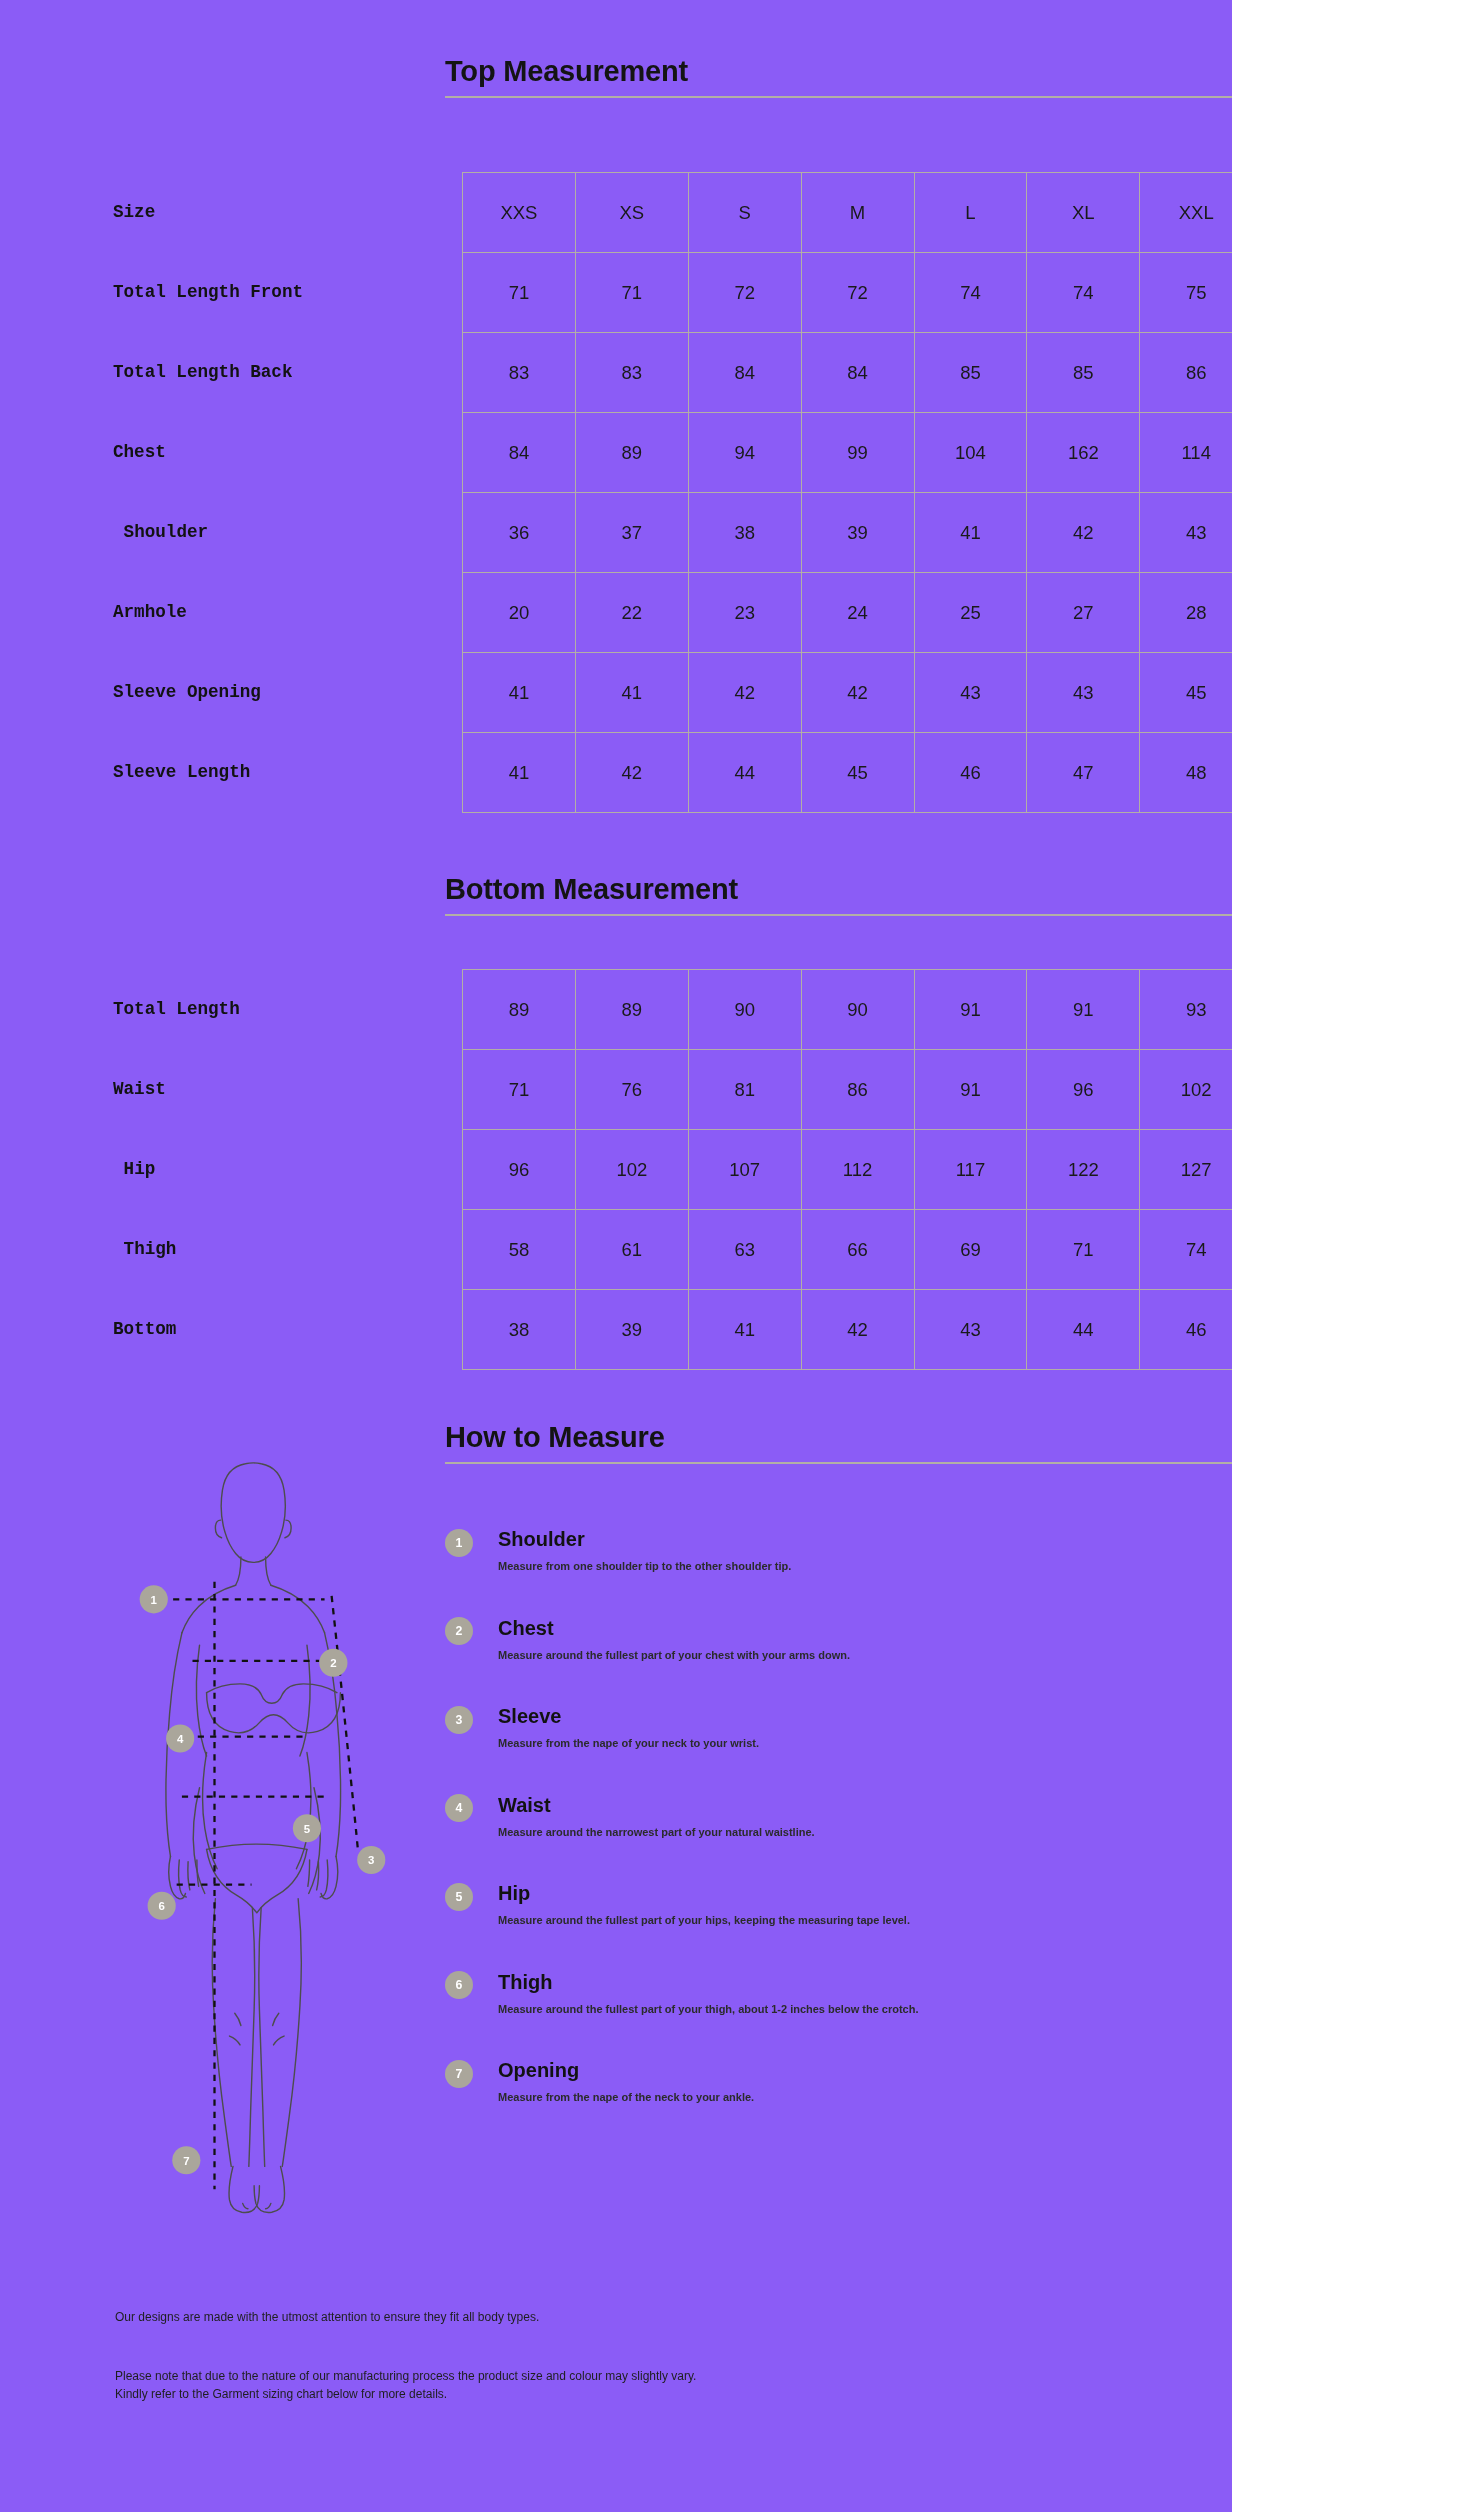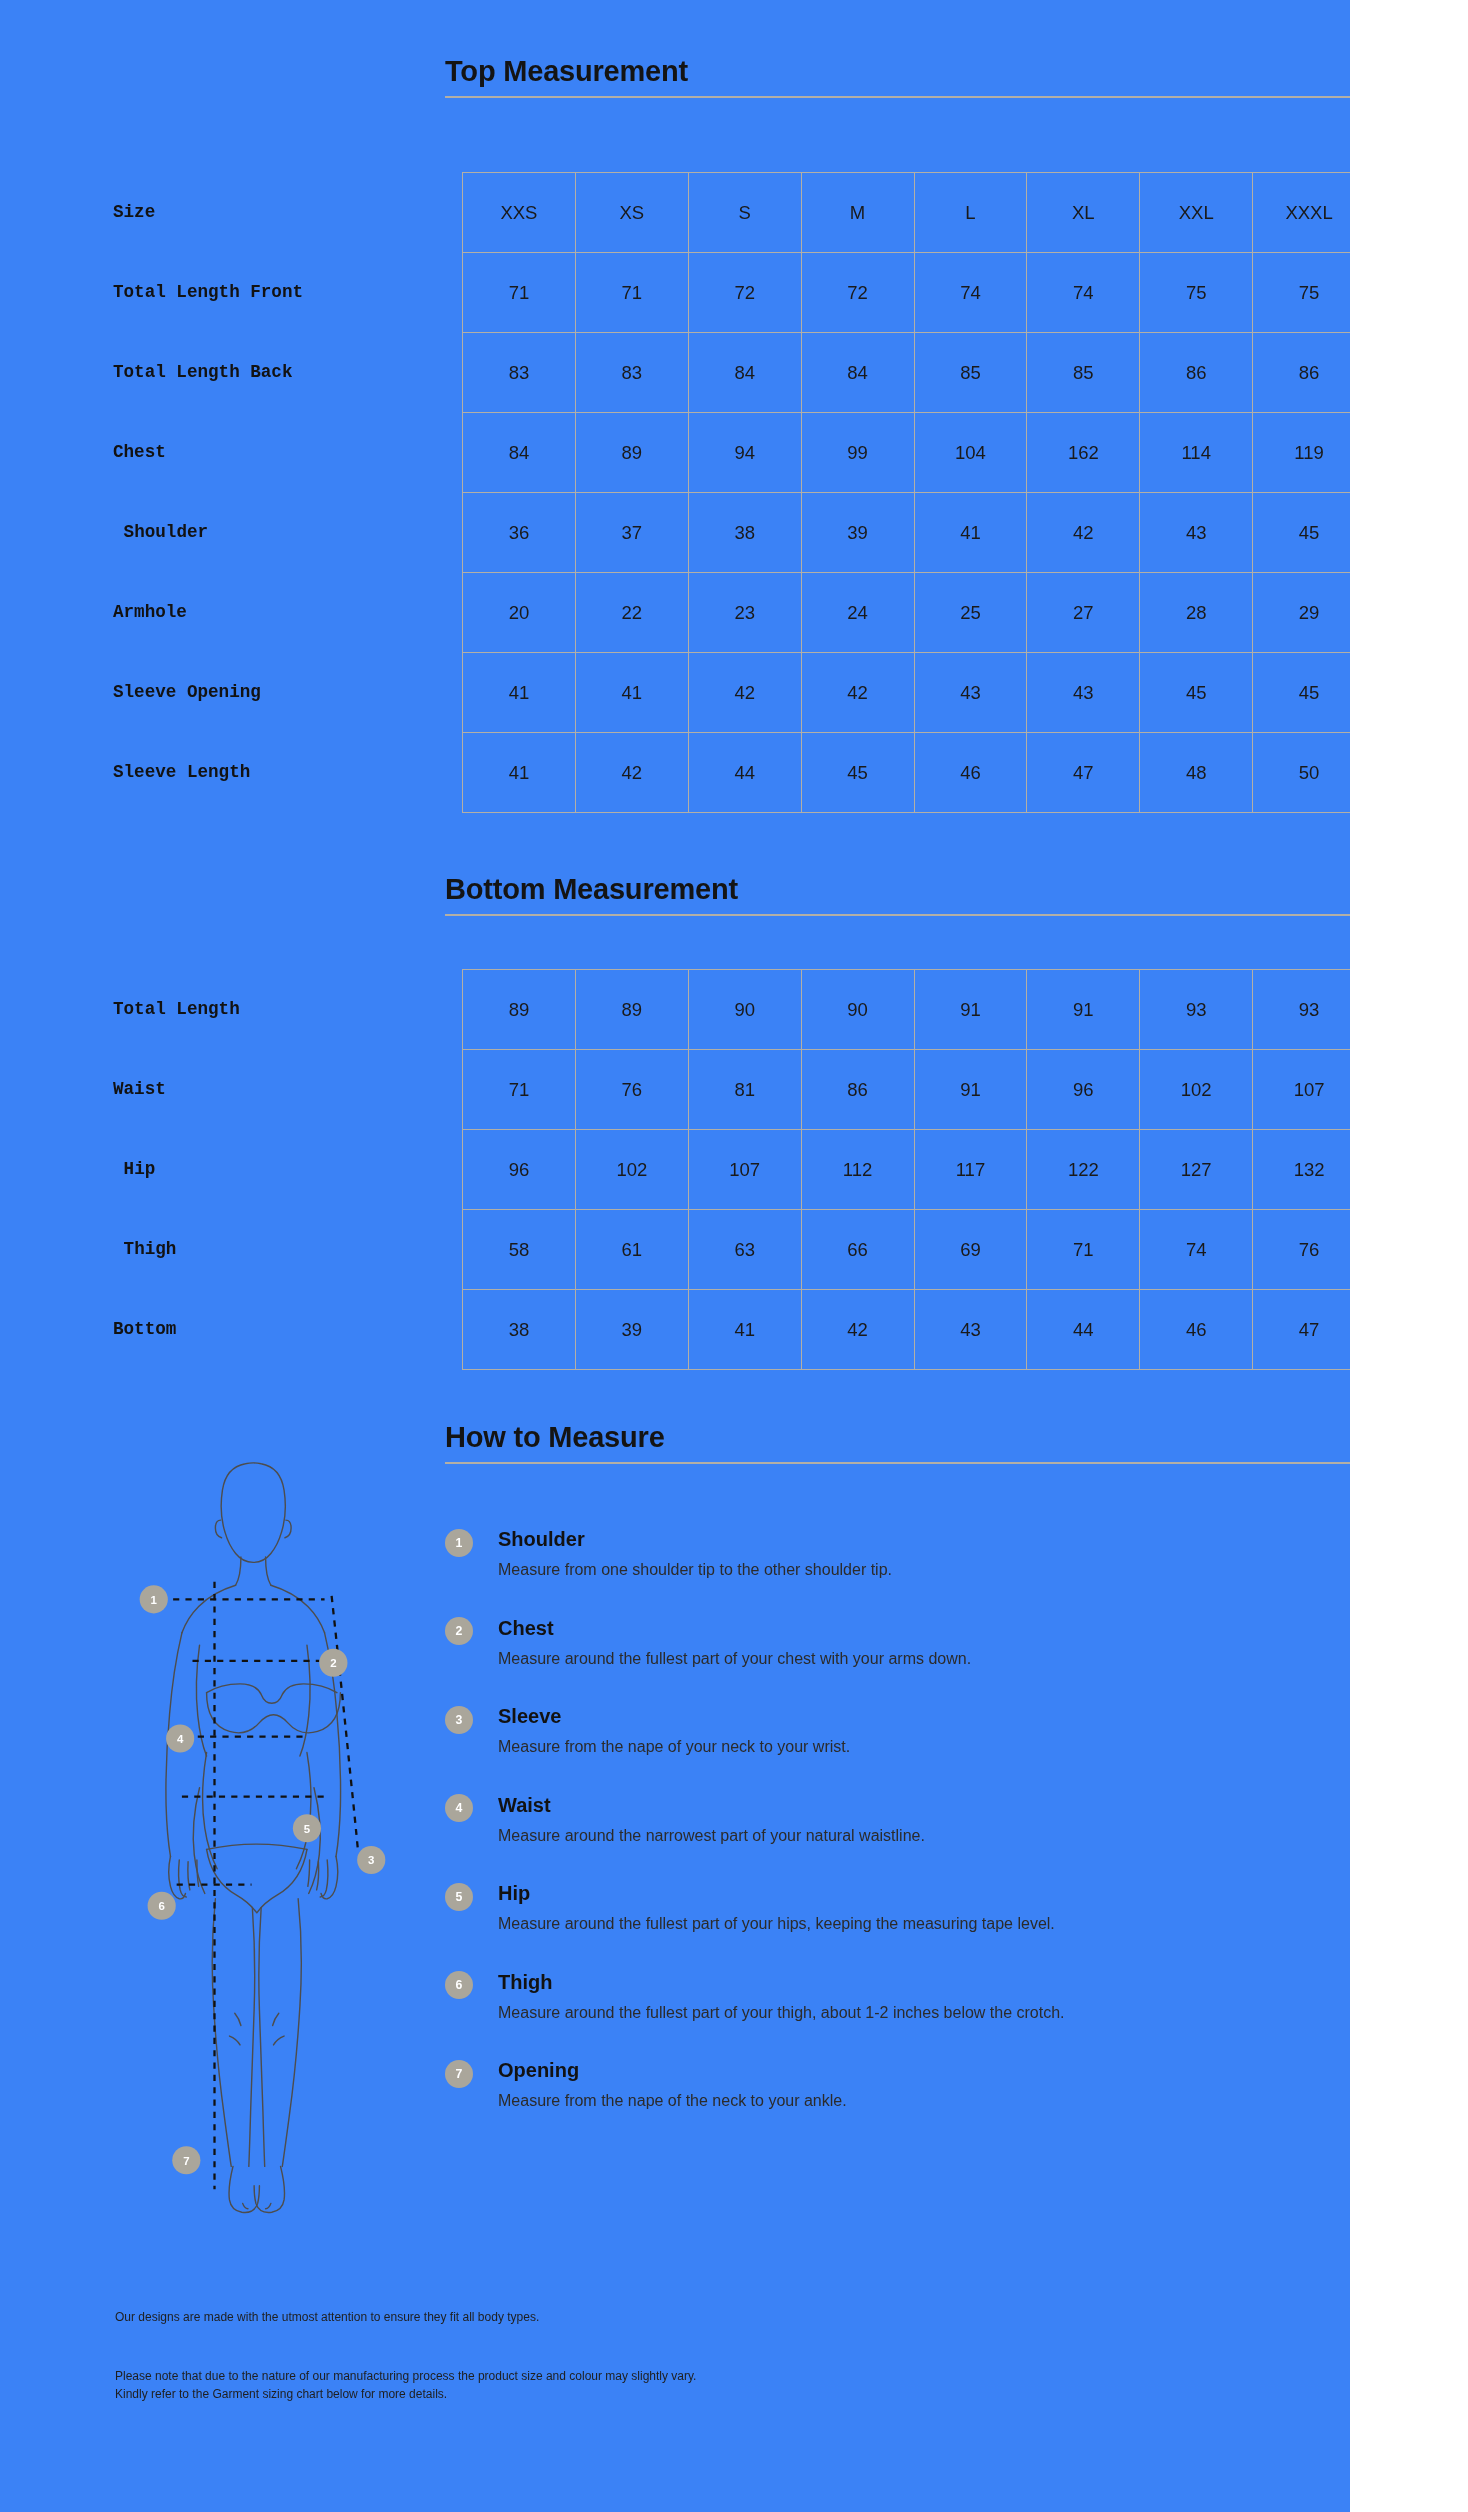--- a/index.html
+++ b/index.html
@@ -7,23 +7,23 @@
   html, body {
     width: 1468px;
     height: 2512px;
     background: #ffffff;
     font-family: "Liberation Sans", sans-serif;
     color: #1a1a1a;
   }
 
   .page {
     position: relative;
-    width: 1350px;
+    width: 1232px;
     height: 2512px;
-    background: #3b82f6;
+    background: #8b5cf6;
     overflow: hidden;
   }
 
   
   .section-head {
     position: absolute;
     left: 445px;
     width: 965px;
   }
   .section-head h2 {
@@ -116,22 +116,22 @@
     line-height: 1;
   }
   .howto-title {
     font-size: 20px;
     font-weight: 700;
     color: #121212;
     line-height: 1.2;
     margin-bottom: 8px;
   }
   .howto-desc {
-    font-size: 16px;
-    font-weight: 400;
+    font-size: 11px;
+    font-weight: 700;
     color: #2b2b2b;
     line-height: 1.35;
   }
 
   
   .figure-wrap {
     position: absolute;
     left: 115px;
     top: 1409px;
     width: 317px;

